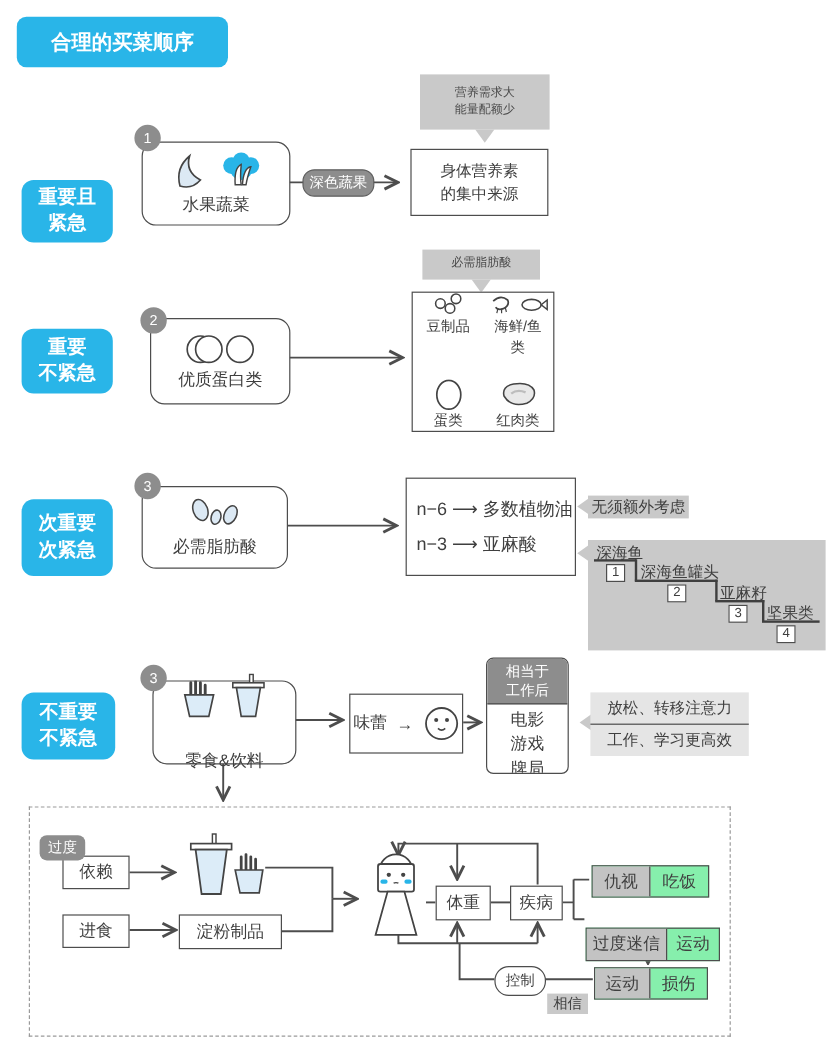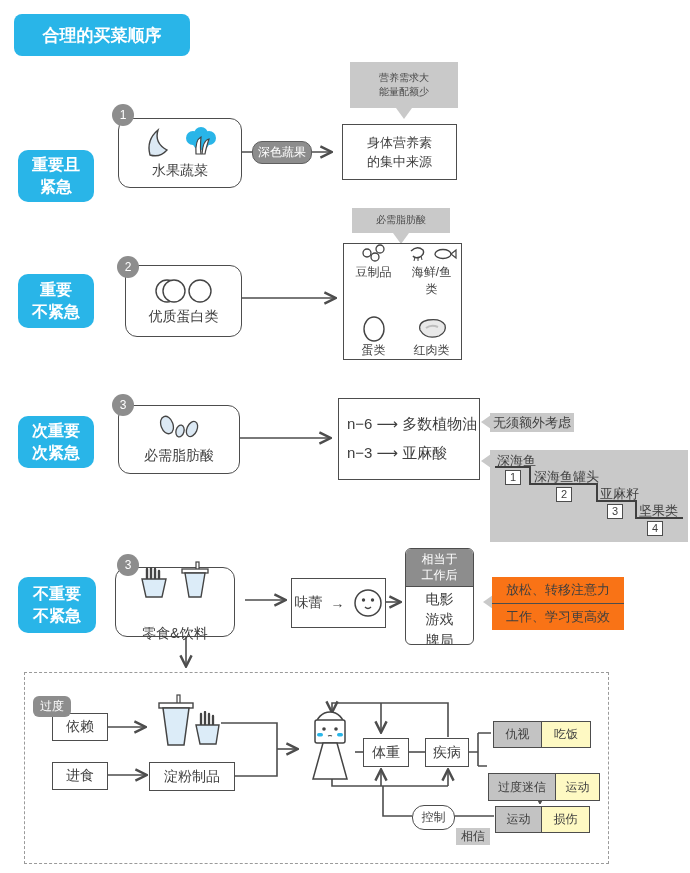--- a/index.html
+++ b/index.html
@@ -10,21 +10,21 @@
   .abs{position:absolute;}
   .cyan{background:#29b5e8;color:#fff;border-radius:10px;display:flex;align-items:center;justify-content:center;text-align:center;font-weight:bold;}
   .whitebox{background:#fff;border:1.6px solid #4d4d4d;display:flex;flex-direction:column;align-items:center;justify-content:center;text-align:center;}
   .round12{border-radius:12px;}
   .badge{background:#8d8d8d;color:#fff;border-radius:50%;width:22px;height:22px;display:flex;align-items:center;justify-content:center;font-size:12px;z-index:5;}
   .tagdark{background:#8d8d8d;border:1.5px solid #5f5f5f;color:#fff;border-radius:10px;display:flex;align-items:center;justify-content:center;font-size:12px;z-index:4;}
   .bubble{background:#c9c9c9;color:#4a4a4a;display:flex;flex-direction:column;align-items:center;justify-content:center;text-align:center;font-size:10px;line-height:1.45;z-index:2;}
   .tri-down{width:0;height:0;border-left:8px solid transparent;border-right:8px solid transparent;border-top:11px solid #c9c9c9;z-index:2;}
   .tri-left{width:0;height:0;border-top:7px solid transparent;border-bottom:7px solid transparent;border-right:10px solid #c9c9c9;z-index:2;}
   .graytag{background:#c9c9c9;color:#3f3f3f;display:flex;align-items:center;justify-content:center;font-size:13px;z-index:2;}
-  .splitbox{display:flex;border:1.6px solid #4d4d4d;background:#fef9c3;z-index:3;font-size:12px;}
+  .splitbox{display:flex;border:1.6px solid #4d4d4d;background:#86efac;z-index:3;font-size:14px;}
   .splitbox .cellL{background:#c3c3c3;border-right:1.6px solid #4d4d4d;display:flex;align-items:center;justify-content:center;}
   .splitbox .cellR{display:flex;align-items:center;justify-content:center;flex:1;}
   .stairline{background:#3f3f3f;position:absolute;z-index:3;}
   .numbadge{position:absolute;background:#fff;border:1px solid #4d4d4d;font-size:11px;line-height:13px;padding:0 4px;z-index:3;color:#3f3f3f;}
   .stairlabel{position:absolute;font-size:13px;color:#3f3f3f;z-index:3;white-space:nowrap;}
   .boxlabel{font-size:14px;margin-top:2px;}
   svg.overlay{position:absolute;left:0;top:0;z-index:1;}
   .icon{display:block;}
 </style>
 </head>
@@ -65,21 +65,21 @@
   </svg>
 
   <div class="abs cyan" style="left:14px;top:14px;width:176px;height:42px;font-size:17px;border-radius:8px;">合理的买菜顺序</div>
 
   <div class="abs cyan" style="left:18px;top:126px;width:76px;height:52px;font-size:16px;line-height:1.4;margin-top:24px;">
     <div><span>重要且</span><br><span>紧急</span></div>
   </div>
   <div class="abs cyan" style="left:18px;top:274px;width:76px;height:54px;font-size:16px;line-height:1.4;">
     <div><span>重要</span><br><span>不紧急</span></div>
   </div>
-  <div class="abs cyan" style="left:18px;top:416px;width:76px;height:52px;font-size:16px;line-height:1.4;">
+  <div class="abs cyan" style="left:18px;top:416px;width:76px;height:64px;font-size:16px;line-height:1.4;">
     <div><span>次重要</span><br><span>次紧急</span></div>
   </div>
   <div class="abs cyan" style="left:18px;top:577px;width:78px;height:56px;font-size:16px;line-height:1.4;">
     <div><span>不重要</span><br><span>不紧急</span></div>
   </div>
 
   <div class="abs badge" style="left:112px;top:104px;">1</div>
   <div class="abs whitebox round12" style="left:118px;top:118px;width:122px;height:68px;z-index:3;">
     <div style="display:flex;gap:8px;align-items:center;">
       <svg class="icon" width="34" height="34" viewBox="0 0 34 34">
@@ -184,21 +184,21 @@
     <span class="stairlabel" style="left:110px;top:35px;">亚麻籽</span>
     <div class="stairline" style="left:106px;top:50px;width:41px;height:2px;"></div>
     <div class="stairline" style="left:145px;top:50px;width:2px;height:18px;"></div>
     <span class="numbadge" style="left:117px;top:54px;">3</span>
     <span class="stairlabel" style="left:149px;top:52px;">坚果类</span>
     <div class="stairline" style="left:145px;top:67px;width:48px;height:2px;"></div>
     <span class="numbadge" style="left:157px;top:71px;">4</span>
   </div>
 
   <div class="abs badge" style="left:117px;top:554px;">3</div>
-  <div class="abs whitebox round12" style="left:115px;top:567px;width:118px;height:68px;z-index:3;gap:24px;">
+  <div class="abs whitebox round12" style="left:127px;top:567px;width:118px;height:68px;z-index:3;gap:24px;">
     <div style="display:flex;gap:10px;align-items:flex-end;">
       <svg class="icon" width="30" height="32" viewBox="0 0 30 32">
         <path d="M8,2 L8,12 M12,1 L12,12 M16,2 L16,12 M20,4 L20,12" stroke="#444" stroke-width="2.4" stroke-linecap="round" fill="none"></path>
         <path d="M3,12 L27,12 L23,30 L7,30 Z" fill="#dcecf8" stroke="#444" stroke-width="1.4"></path>
       </svg>
       <svg class="icon" width="32" height="38" viewBox="0 0 32 38">
         <rect x="17" y="1" width="3" height="8" fill="#fff" stroke="#444" stroke-width="1.2"></rect>
         <rect x="3" y="8" width="26" height="4" fill="#fff" stroke="#444" stroke-width="1.3"></rect>
         <path d="M6,12 L26,12 L22,36 L10,36 Z" fill="#dcecf8" stroke="#444" stroke-width="1.4"></path>
       </svg>
@@ -220,21 +220,21 @@
       <span>相当于</span><br>
       <span>工作后</span>
     </div>
     <div style="font-size:14px;line-height:1.45;text-align:center;padding-top:2px;">
       <span>电影</span><br>
       <span>游戏</span><br>
       <span>牌局</span>
     </div>
   </div>
   <div class="abs tri-left" style="left:483px;top:595px;"></div>
-  <div class="abs" style="left:492px;top:577px;width:132px;height:53px;background:#f97316;z-index:2;font-size:13px;color:#3f3f3f;">
+  <div class="abs" style="left:492px;top:577px;width:132px;height:53px;background:#e5e5e5;z-index:2;font-size:13px;color:#3f3f3f;">
     <div style="height:26px;display:flex;align-items:center;justify-content:center;border-bottom:1.4px solid #4d4d4d;">放松、转移注意力</div>
     <div style="height:26px;display:flex;align-items:center;justify-content:center;">工作、学习更高效</div>
   </div>
 
   <div class="abs" style="left:24px;top:672px;width:583px;height:190px;border:1.6px dashed #9a9a9a;z-index:0;"></div>
 
   <div class="abs tagdark" style="left:33px;top:696px;width:38px;height:21px;border-radius:6px;border:none;">过度</div>
   <div class="abs whitebox" style="left:52px;top:713px;width:54px;height:26px;font-size:14px;z-index:3;">
     <span>依赖</span>
   </div>

